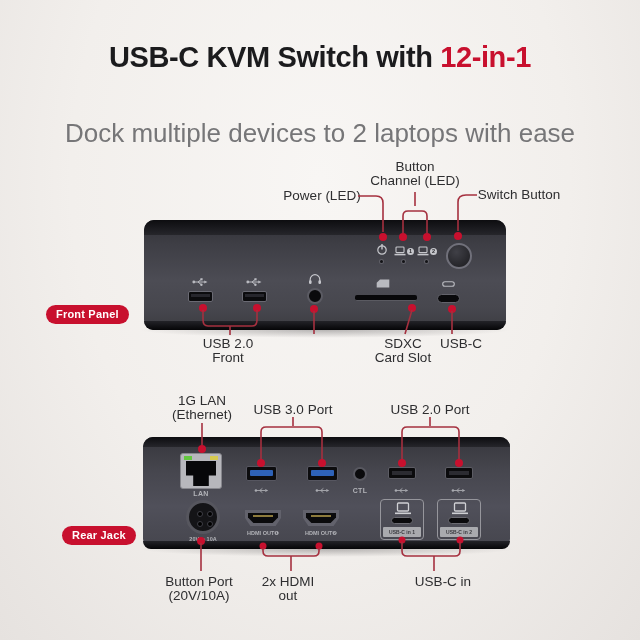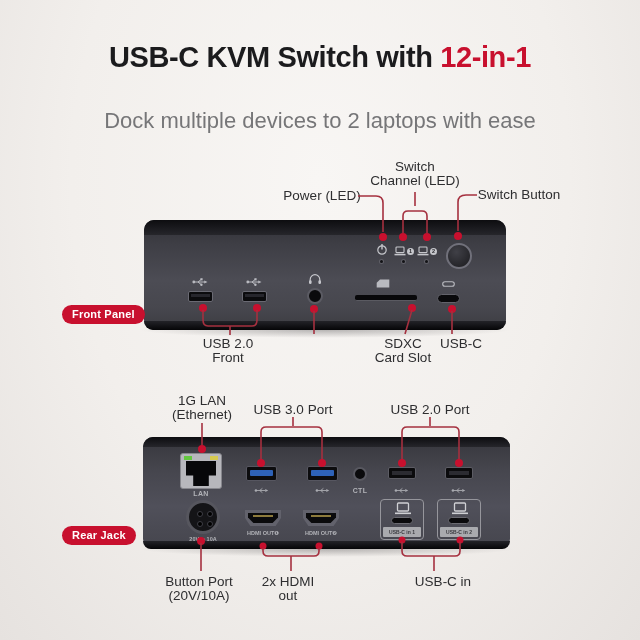--- a/index.html
+++ b/index.html
@@ -8,22 +8,22 @@
     position:relative; width:640px; height:640px; overflow:hidden;
     background:radial-gradient(ellipse at 50% 28%, #f8f6f4 0%, #f2efec 55%, #e6e2df 100%);
     font-family:"Liberation Sans","DejaVu Sans",sans-serif;
   }
   
   .t1{position:absolute;top:42px;left:0;width:100%;text-align:center;
       font-size:29px;font-weight:bold;color:#1b1b1d;letter-spacing:-0.4px;line-height:31px;z-index:4;}
   .t1 .red,.t2{color:#c8102e;}
   .t2{position:absolute;top:73px;left:0;width:100%;text-align:center;
       font-size:29px;font-weight:bold;letter-spacing:-0.4px;line-height:31px;z-index:4;}
-  .sub{position:absolute;top:108px;left:0;width:100%;text-align:center;
-      font-size:22px;color:#767678;z-index:4;}
+  .sub{position:absolute;top:118px;left:0;width:100%;text-align:center;
+      font-size:26px;color:#767678;z-index:4;}
   
   .lbl{position:absolute;transform:translateX(-50%);text-align:center;
        font-size:13.5px;line-height:14px;color:#2e2e30;white-space:nowrap;z-index:4;}
   
   .badge{position:absolute;background:#c8102e;color:#fff;font-size:11px;font-weight:bold;
          padding:3px 10px 4px;border-radius:11px;letter-spacing:0.2px;z-index:4;}
   
   .device{position:absolute;border-radius:10px;z-index:2;}
   .device::before{content:"";position:absolute;left:0;right:0;top:0;border-radius:10px 10px 0 0;
          background:linear-gradient(180deg,#0d0d10,#26262b);}
@@ -83,21 +83,21 @@
 </head>
 <body>
 
 <div class="stage">
 
   <div class="t1"><span>USB-C KVM Switch with </span><span class="red">12-in-1</span></div>
   <div class="sub">Dock multiple devices to 2 laptops with ease</div>
 
   <div class="lbl" style="left:322px;top:189px">Power (LED)</div>
   <div class="lbl" style="left:415px;top:160px">
-    <div>Switch</div>
+    <div>Button</div>
     <div>Channel (LED)</div>
   </div>
   <div class="lbl" style="left:519px;top:188px">Switch Button</div>
 
   <div class="dev-shadow" style="left:138px;top:322px;width:374px"></div>
 
   <div class="device front-device">
 
     <svg class="icon" style="left:232px;top:23px" width="12" height="13" viewBox="0 0 12 13">
       <circle cx="6" cy="7" r="4.2" fill="none" stroke="#c6c7cc" stroke-width="1.2"></circle>
@@ -152,21 +152,21 @@
         <i></i>
       </div>
     <div class="usba" style="left:98px;top:71px;width:25px;height:11px">
         <i></i>
       </div>
     <div class="jack" style="left:163px;top:68px;width:16px;height:16px"></div>
     <div class="slot" style="left:211px;top:75px;width:62px;height:6px"></div>
     <div class="usbc" style="left:293px;top:74px;width:23px;height:9px"></div>
   </div>
 
-  <div class="badge" style="left:62px;top:305px">Front Panel</div>
+  <div class="badge" style="left:46px;top:305px">Front Panel</div>
 
   <div class="lbl" style="left:228px;top:337px">
     <div>USB 2.0</div>
     <div>Front</div>
   </div>
   <div class="lbl" style="left:403px;top:337px">
     <div>SDXC</div>
     <div>Card Slot</div>
   </div>
   <div class="lbl" style="left:461px;top:337px">USB-C</div>

